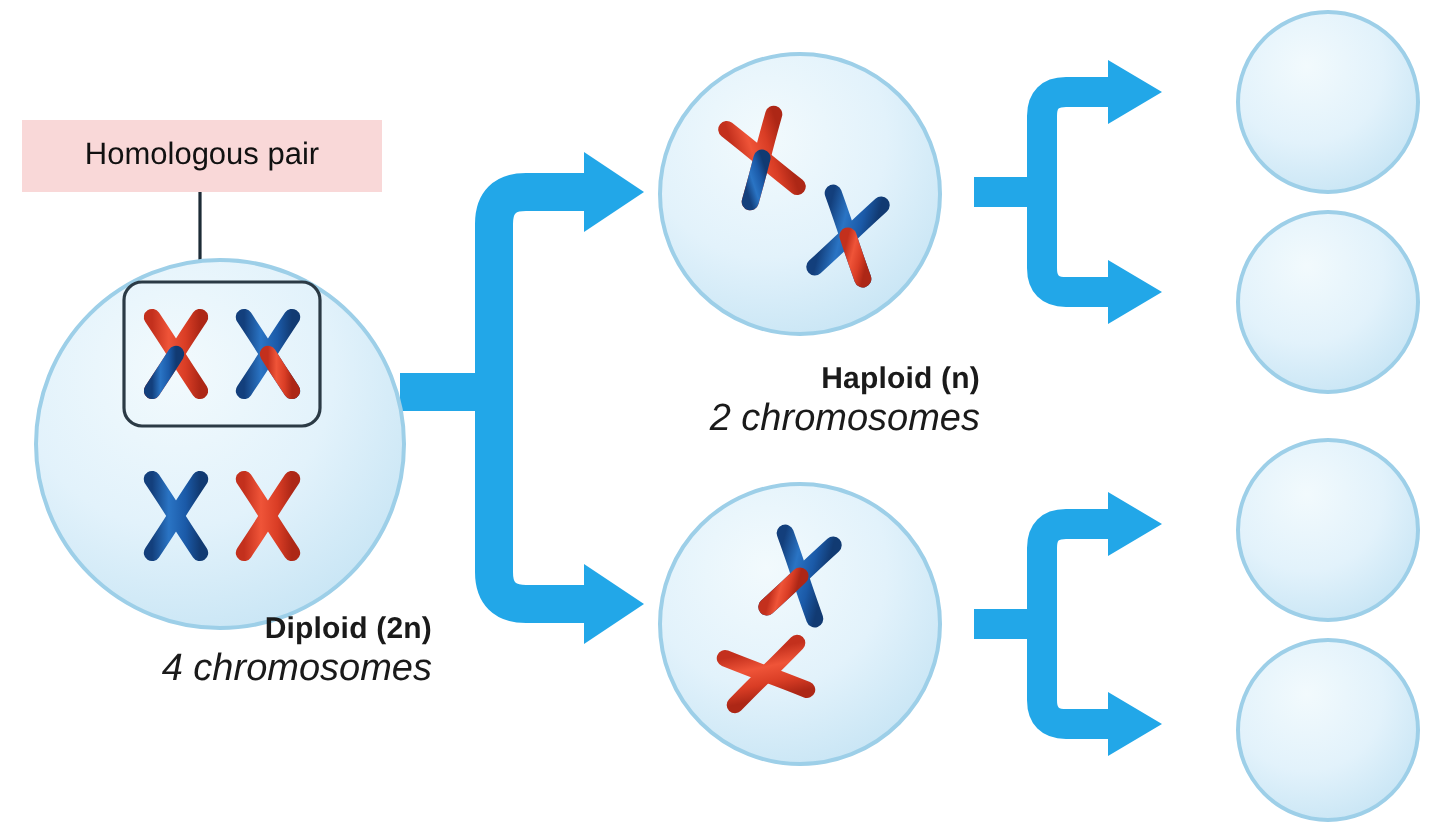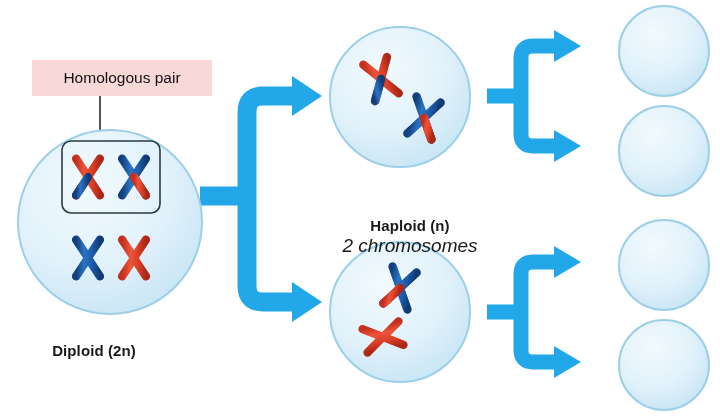--- a/index.html
+++ b/index.html
@@ -1,26 +1,26 @@
 <!DOCTYPE html>
 <html><head>
 <meta charset="utf-8">
 <style>
   html,body{margin:0;padding:0;background:#ffffff;}
   body{width:720px;height:416px;overflow:hidden;
        font-family:"Liberation Sans","DejaVu Sans",sans-serif;}
   #stage{position:relative;width:720px;height:416px;background:#fff;}
   svg#art{position:absolute;left:0;top:0;width:720px;height:416px;}
-  .lbl{position:absolute;text-align:center;color:#1a1a1a;line-height:1.18;margin-top:36px;}
+  .lbl{position:absolute;text-align:right;color:#1a1a1a;line-height:1.18;}
   .lbl .t1{font-weight:bold;font-size:15px;letter-spacing:.1px;}
   .lbl .t2{font-style:italic;font-size:19px;}
   #homo-box{position:absolute;left:11px;top:60px;width:180px;height:36px;
-            background:#f9d8d8;display:flex;align-items:center;justify-content:center;margin-left:21px;}
+            background:#f9d8d8;display:flex;align-items:center;justify-content:center;}
   #homo-box span{font-size:15.5px;color:#111;}
-  #diploid-label{left:4px;top:306px;width:180px;}
+  #diploid-label{left:36px;top:306px;width:180px;}
   #haploid-label{left:330px;top:181px;width:160px;}
 </style>
 </head>
 <body>
 
 <div id="stage">
 
   <svg id="art" viewBox="0 0 720 416">
     <defs>
       <radialGradient id="cellg" cx="38%" cy="30%" r="78%">
@@ -160,20 +160,21 @@
       </g>
     </g>
   </svg>
 
   <div id="homo-box">
     <span>Homologous pair</span>
   </div>
 
   <div class="lbl" id="diploid-label">
     <div class="t1">Diploid (2n)</div>
+    <div class="t2">4 chromosomes</div>
   </div>
 
   <div class="lbl" id="haploid-label">
     <div class="t1">Haploid (n)</div>
     <div class="t2">2 chromosomes</div>
   </div>
 
 </div>
 
 </body></html>

